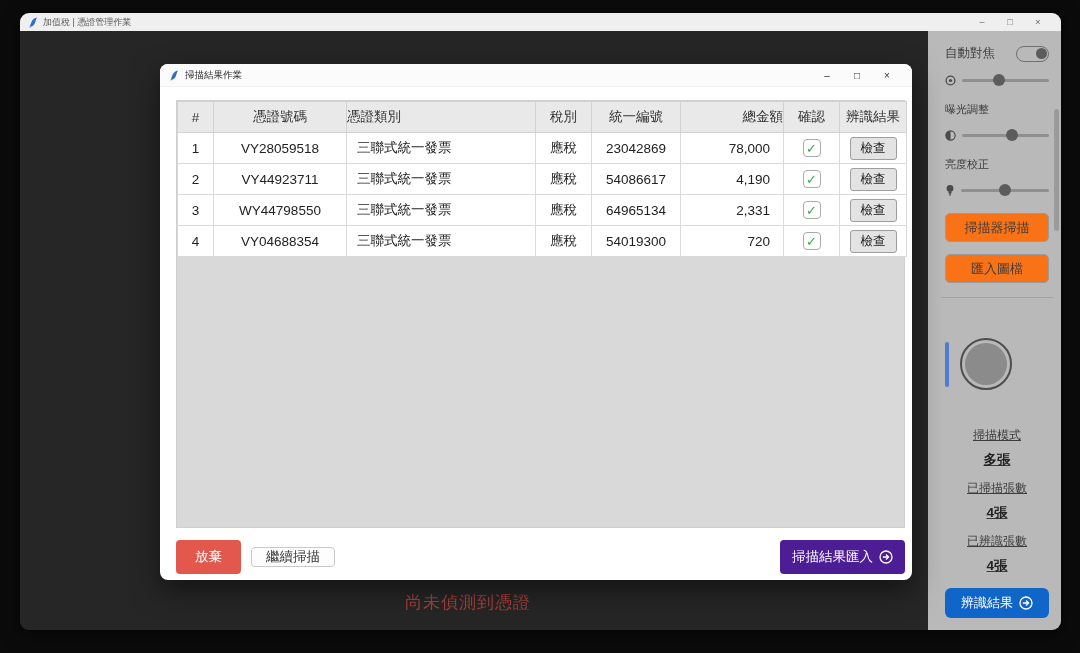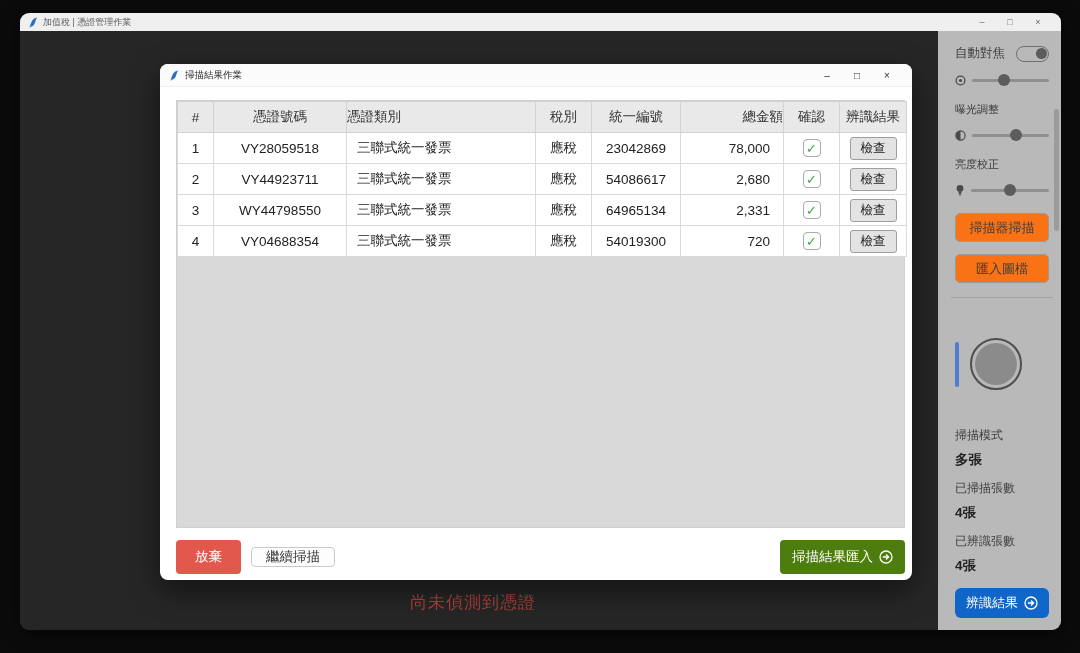--- a/index.html
+++ b/index.html
@@ -16,21 +16,21 @@
   .tb-spacer { flex:1; }
   .tb-btn { width:28px; text-align:center; font-size:9px; color:#6a6a6a; cursor:default; line-height:18px; }
   .app-body { display:flex; height:599px; }
 
   
   .main-area { flex:1; background:#262626; position:relative; }
   .status-text { position:absolute; bottom:16px; left:0; right:12px; text-align:center;
                  color:#a8403a; font-size:17px; letter-spacing:1px; }
 
   
-  .sidebar { width:123px; background:#b9b9b9; position:relative; display:flex;
+  .sidebar { width:133px; background:#b9b9b9; position:relative; display:flex;
              flex-direction:column; padding:14px 12px 12px 17px; color:#3d3d3d; }
   .sb-row { display:flex; align-items:center; justify-content:space-between; }
   .sb-label { font-size:12.5px; color:#3d3d3d; }
   .toggle { width:33px; height:16px; border:1.5px solid #6f6f6f; border-radius:9px;
             position:relative; background:transparent; }
   .toggle .knob { position:absolute; top:1px; right:1.5px; width:11px; height:11px;
                   border-radius:50%; background:#5c5c5c; }
   .slider-row { display:flex; align-items:center; margin-top:11px; height:14px; }
   .slider-row svg { flex:0 0 auto; margin-right:6px; }
   .slider-track { position:relative; flex:1; height:3px; background:#8f8f8f; border-radius:2px; }
@@ -39,21 +39,21 @@
   .sb-section-label { font-size:11px; margin-top:15px; }
   .sb-btn { margin-top:16px; height:29px; width:100%; background:#f97316;
             border:1px solid #9a9a9a; border-radius:5px; font-size:13px; color:#3d3d3d;
             display:flex; align-items:center; justify-content:center; cursor:default; }
   .sb-divider { height:1px; background:#a2a2a2; margin:14px -4px 0 -4px; }
   .record-zone { margin-top:40px; display:flex; align-items:center; }
   .record-bar { width:3.5px; height:45px; background:#4d7ecf; border-radius:2px; margin-right:11px; }
   .record-btn { width:52px; height:52px; border-radius:50%; border:2px solid #4e4e4e;
                 display:flex; align-items:center; justify-content:center; background:transparent; }
   .record-btn .inner { width:42px; height:42px; border-radius:50%; background:#8b8b8b; }
-  .sb-stats { margin-top:auto; text-align:left; }
+  .sb-stats { margin-top:auto; text-align:center;text-decoration:underline; }
   .stat-label { font-size:12px; color:#3d3d3d; margin-top:11px; }
   .stat-value { font-size:13.5px; font-weight:bold; color:#222; margin-top:7px; }
   .sb-blue-btn { margin-top:13px; height:30px; width:100%; background:#1065c8;
                  border:none; border-radius:6px; color:#fff; font-size:13px;
                  display:flex; align-items:center; justify-content:center; gap:6px; cursor:default; }
   .sb-scrollbar { position:absolute; right:2px; top:78px; width:5px; height:122px;
                   border-radius:3px; background:#9b9b9b; }
 
   
   .dialog { position:absolute; left:160px; top:64px; width:752px; height:516px;
@@ -85,21 +85,21 @@
   .chk-box { display:inline-flex; width:18px; height:18px; border:1px solid #ababab;
              border-radius:4px; background:#fdfdfd; align-items:center; justify-content:center;
              color:#3ba94b; font-size:13px; font-weight:bold; vertical-align:middle; }
   .inspect-btn { display:inline-block; background:#e3e3e3; border:1px solid #9e9e9e;
                  border-radius:3px; font-size:12.5px; color:#222; padding:2px 10px; cursor:default; }
   .dialog-actions { display:flex; align-items:center; gap:10px; margin:12px 0 0 0; width:729px; }
   .btn-discard { background:#e2584d; color:#fff; border:none; border-radius:4px;
                  font-size:13.5px; padding:8px 19px; cursor:default; }
   .btn-continue { background:#fdfdfd; color:#333; border:1px solid #c9c9c9; border-radius:4px;
                   font-size:13.5px; padding:0 14px; cursor:default; }
-  .btn-import { margin-left:auto; background:#4d7c0f; color:#fff; border:none; border-radius:4px;
+  .btn-import { margin-left:auto; background:#4c1d95; color:#fff; border:none; border-radius:4px;
                 font-size:13.5px; padding:8px 12px; display:flex; align-items:center; gap:6px; cursor:default; }
 </style>
 </head>
 <body>
 
 <div class="app-window">
   <div class="app-titlebar">
     <svg class="ticon" viewBox="0 0 10 12">
       <path d="M2 11 C2 5 4 1.5 9 0.5 C7 3 7.5 6 5.5 8.5 C4.5 9.8 3 10.5 2 11 Z" fill="#2f6fc0"></path>
       <path d="M1.2 11.5 C1.6 8.5 2.6 6.5 4.4 5.2" stroke="#2f6fc0" stroke-width="1" fill="none"></path>
@@ -229,21 +229,21 @@
             <td class="col-amt">78,000</td>
             <td class="col-chk"><span class="chk-box">✓</span></td>
             <td class="col-act"><span class="inspect-btn">檢查</span></td>
           </tr>
           <tr>
             <td class="col-idx">2</td>
             <td class="col-vno">VY44923711</td>
             <td class="col-vtype">三聯式統一發票</td>
             <td class="col-tax">應稅</td>
             <td class="col-uno">54086617</td>
-            <td class="col-amt">2,680</td>
+            <td class="col-amt">4,190</td>
             <td class="col-chk"><span class="chk-box">✓</span></td>
             <td class="col-act"><span class="inspect-btn">檢查</span></td>
           </tr>
           <tr>
             <td class="col-idx">3</td>
             <td class="col-vno">WY44798550</td>
             <td class="col-vtype">三聯式統一發票</td>
             <td class="col-tax">應稅</td>
             <td class="col-uno">64965134</td>
             <td class="col-amt">2,331</td>

